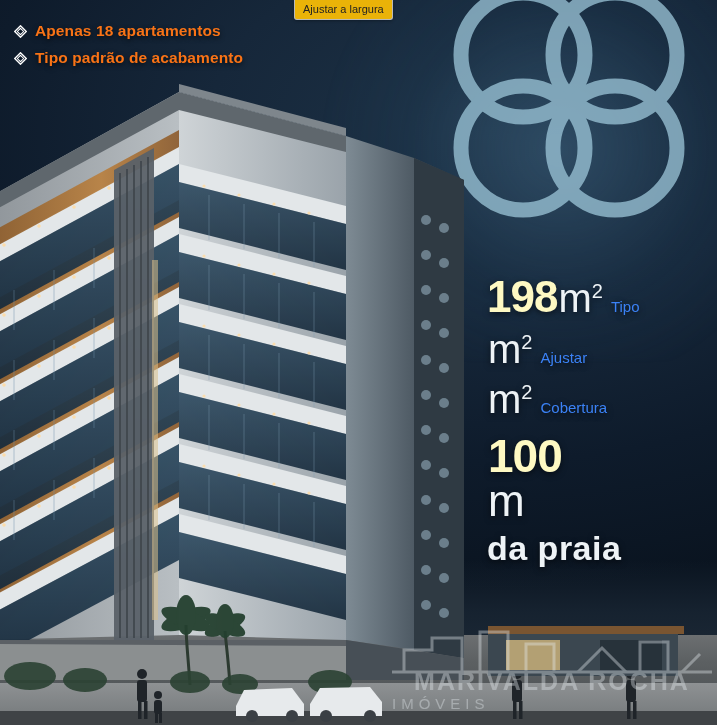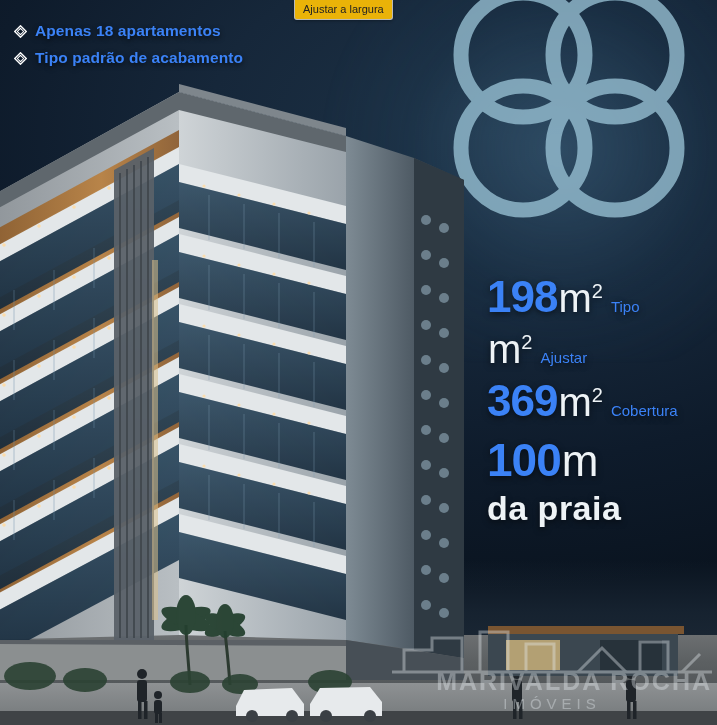--- a/index.html
+++ b/index.html
@@ -78,21 +78,21 @@
     display: flex;
     align-items: baseline;
     margin-bottom: 10px;
     white-space: nowrap;
   }
   .spec-num {
     font-size: 44px;
     font-weight: 700;
     letter-spacing: -1px;
     line-height: 1;
-    color: #3b82f6;
+    color: #fef9c3;
   }
   .spec-unit {
     font-size: 40px;
     font-weight: 300;
     line-height: 1;
     color: #eef3f6;
     margin-left: 1px;
   }
   .spec-sup {
     font-size: 20px;
@@ -105,37 +105,38 @@
     color: #eef3f6;
   }
   .spec-label {
     font-size: 15px;
     font-weight: 400;
     color: #3b82f6;
     margin-left: 8px;
   }
   .spec-big {
     margin-top: 14px;
+    flex-direction: column;
   }
   .spec-big .spec-num { font-size: 46px; }
   .spec-big .spec-unit { font-size: 44px; }
   .spec-sub {
     font-size: 34px;
     font-weight: 700;
     color: #eef3f6;
     line-height: 1.05;
     margin-top: -2px;
     letter-spacing: 0.5px;
   }
 
   
   .bullets {
     position: absolute;
     left: 14px; top: 22px;
-    color: #3b82f6;
+    color: #f97316;
     text-shadow: 0 2px 5px rgba(0,0,0,0.65);
     z-index: 8;
   }
   .bullet {
     display: flex;
     align-items: center;
     font-size: 15.5px;
     font-weight: 700;
     margin-bottom: 9px;
     letter-spacing: 0.1px;
@@ -152,33 +153,33 @@
     position: absolute;
     left: 392px; top: 624px;
     width: 320px; height: 90px;
     opacity: 0.38;
     pointer-events: none;
   }
   .wm-text {
     position: absolute;
     left: 0; top: 44px;
     width: 320px;
-    text-align: right;
+    text-align: center;
     color: #e7edf1;
     font-size: 25px;
     font-weight: 700;
     letter-spacing: 2px;
     line-height: 1.05;
     white-space: nowrap;
   }
   .wm-sub {
     position: absolute;
     left: 0; top: 71px;
     width: 320px;
-    text-align: center;
+    text-align: left;
     color: #e7edf1;
     font-size: 15px;
     font-weight: 400;
     letter-spacing: 5px;
   }
 
   
   .tooltip {
     position: absolute;
     left: 294px; top: 0px;
@@ -537,21 +538,20 @@
       <span class="spec-unit">m</span>
       <span class="spec-sup">2</span>
       <span class="spec-label">Tipo</span>
     </div>
     <div class="spec-line">
       <span class="spec-unit">m</span>
       <span class="spec-sup">2</span>
       <span class="spec-label">Ajustar</span>
     </div>
     <div class="spec-line">
-      <span class="spec-num">369</span>
       <span class="spec-unit">m</span>
       <span class="spec-sup">2</span>
       <span class="spec-label">Cobertura</span>
     </div>
 
     <div class="spec-line spec-big">
       <span class="spec-num">100</span>
       <span class="spec-unit">m</span>
     </div>
     <div class="spec-sub">da praia</div>

